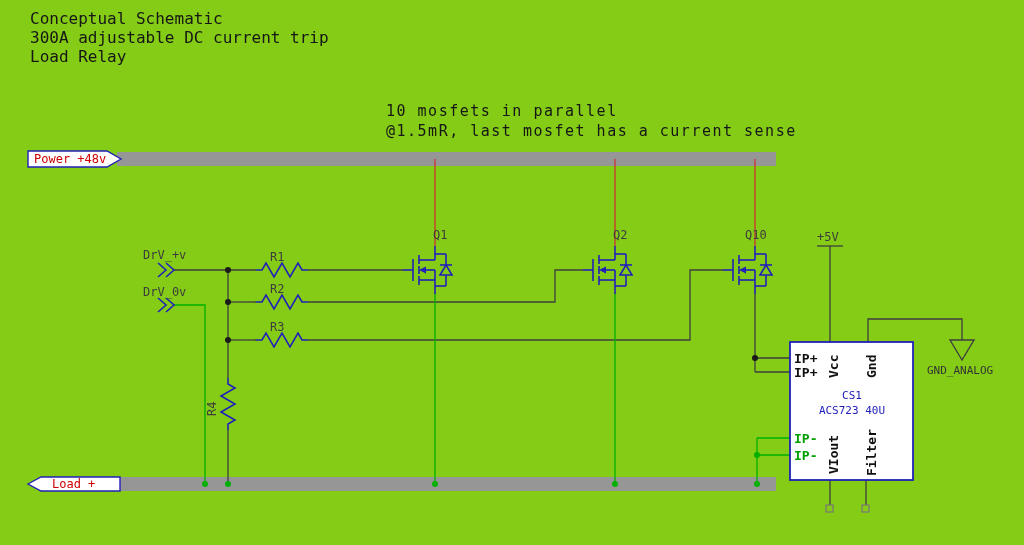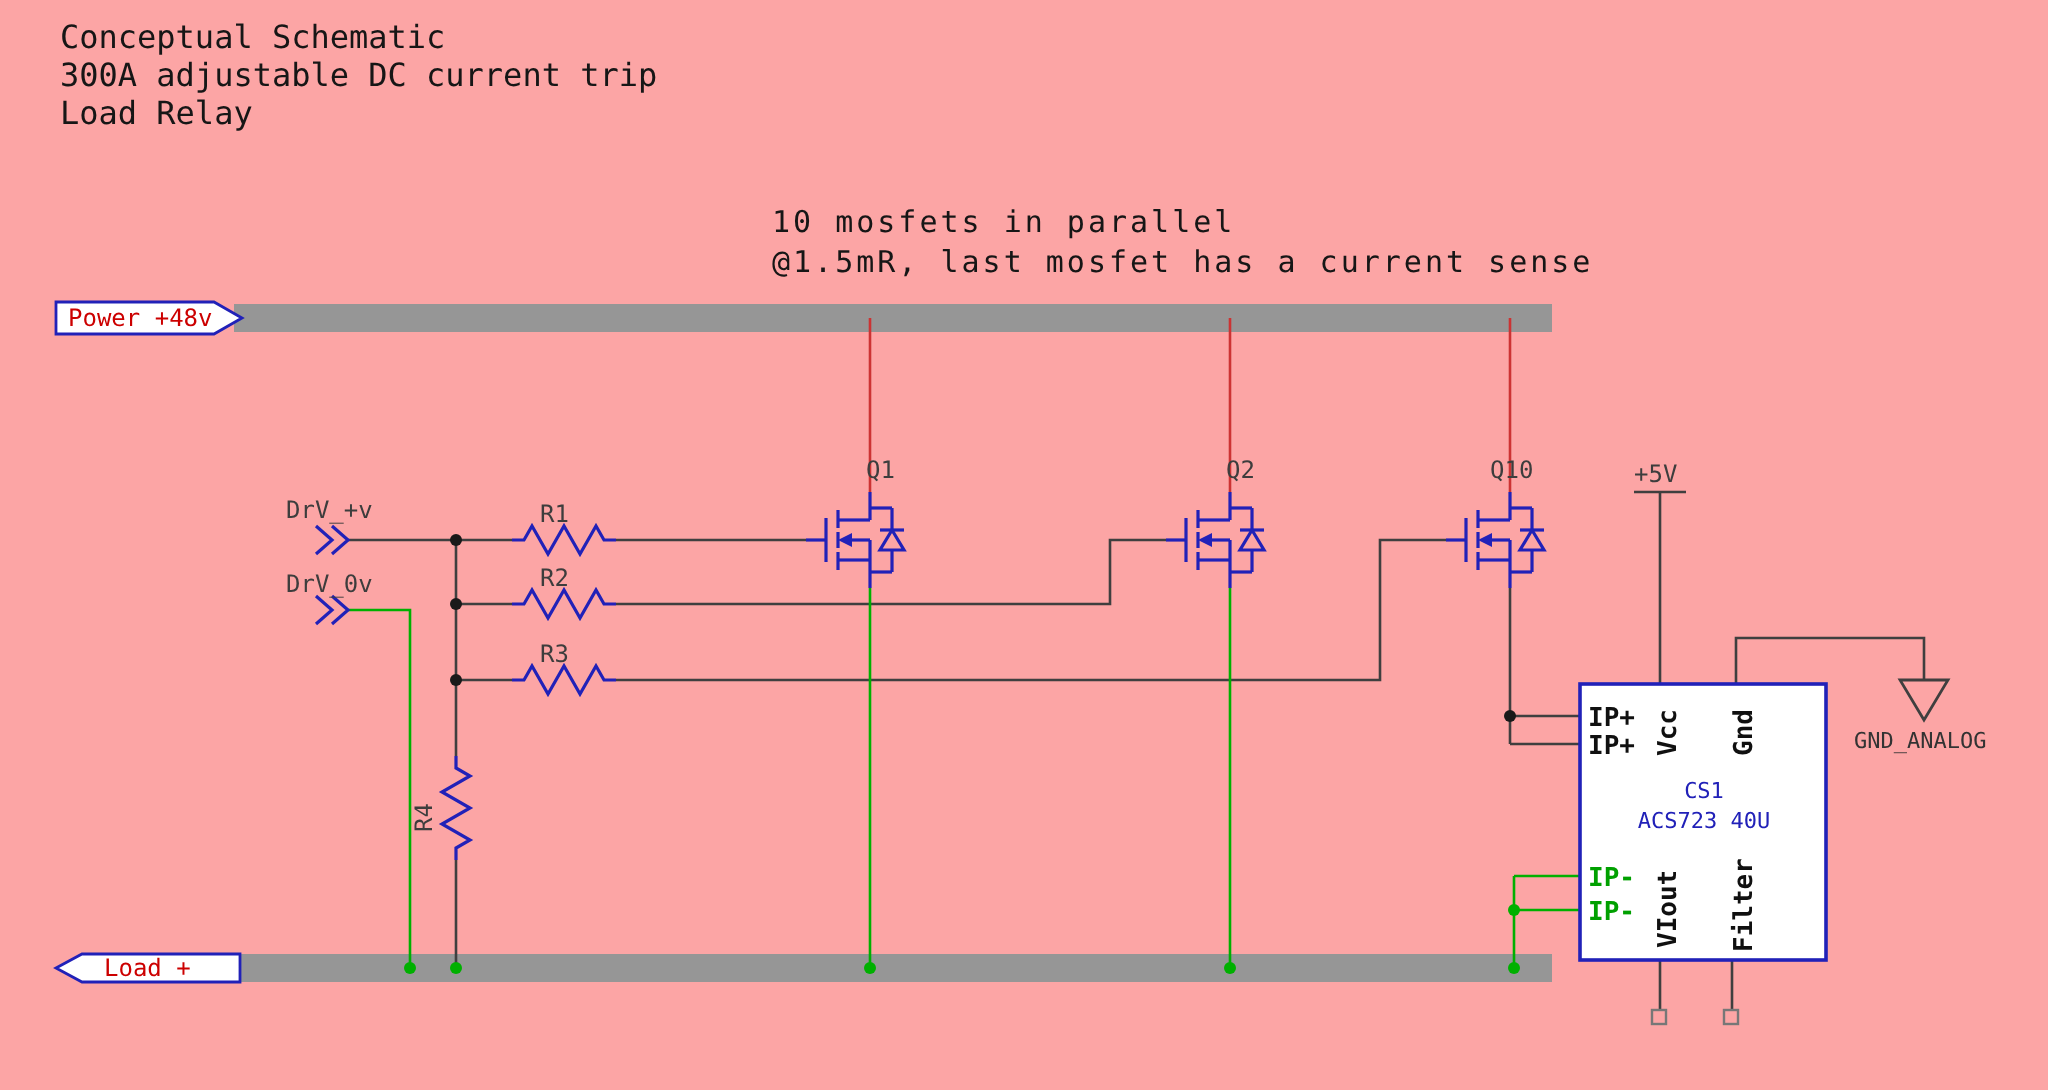--- a/index.html
+++ b/index.html
@@ -1,16 +1,16 @@
 <!DOCTYPE html>
 <html><head>
 <meta charset="utf-8">
 <style>
   html,body{margin:0;padding:0;background:#ffffff;}
-  .canvas{position:relative;width:1024px;height:545px;background:#fca5a5;overflow:hidden;}
+  .canvas{position:relative;width:1024px;height:545px;background:#84cc16;overflow:hidden;}
   svg{position:absolute;left:0;top:0;}
   svg text{font-family:"DejaVu Sans Mono","Liberation Mono",monospace;fill:#111;}
   .t-title{font-size:16px;fill:#161616;}
   .t-anno{font-size:15px;fill:#161616;letter-spacing:1.5px;}
   .t-net{font-size:12px;fill:#3d3d3d;}
   .t-ref{font-size:12px;fill:#3d3d3d;}
   .t-rail{font-size:12px;fill:#cc0000;}
   .t-pin{font-size:13px;font-weight:bold;fill:#101010;}
   .t-pin-g{fill:#00a000;}
   .t-val{font-size:11px;fill:#2121b8;}

